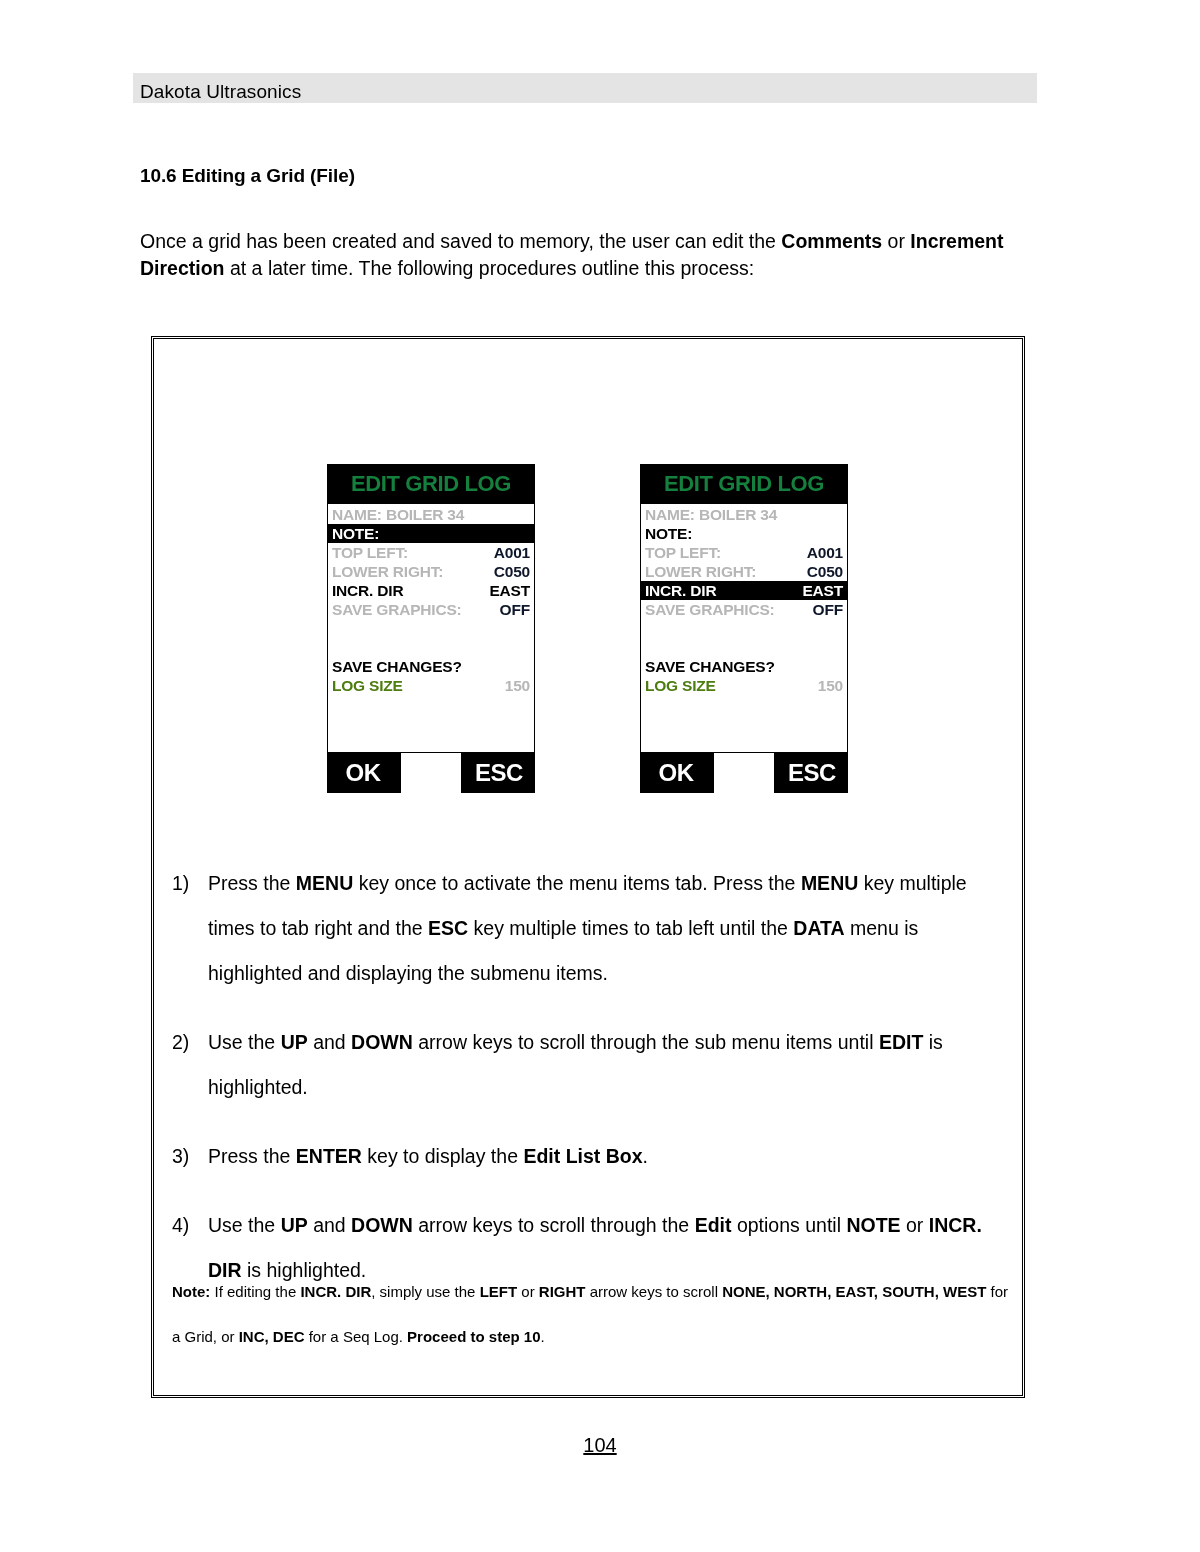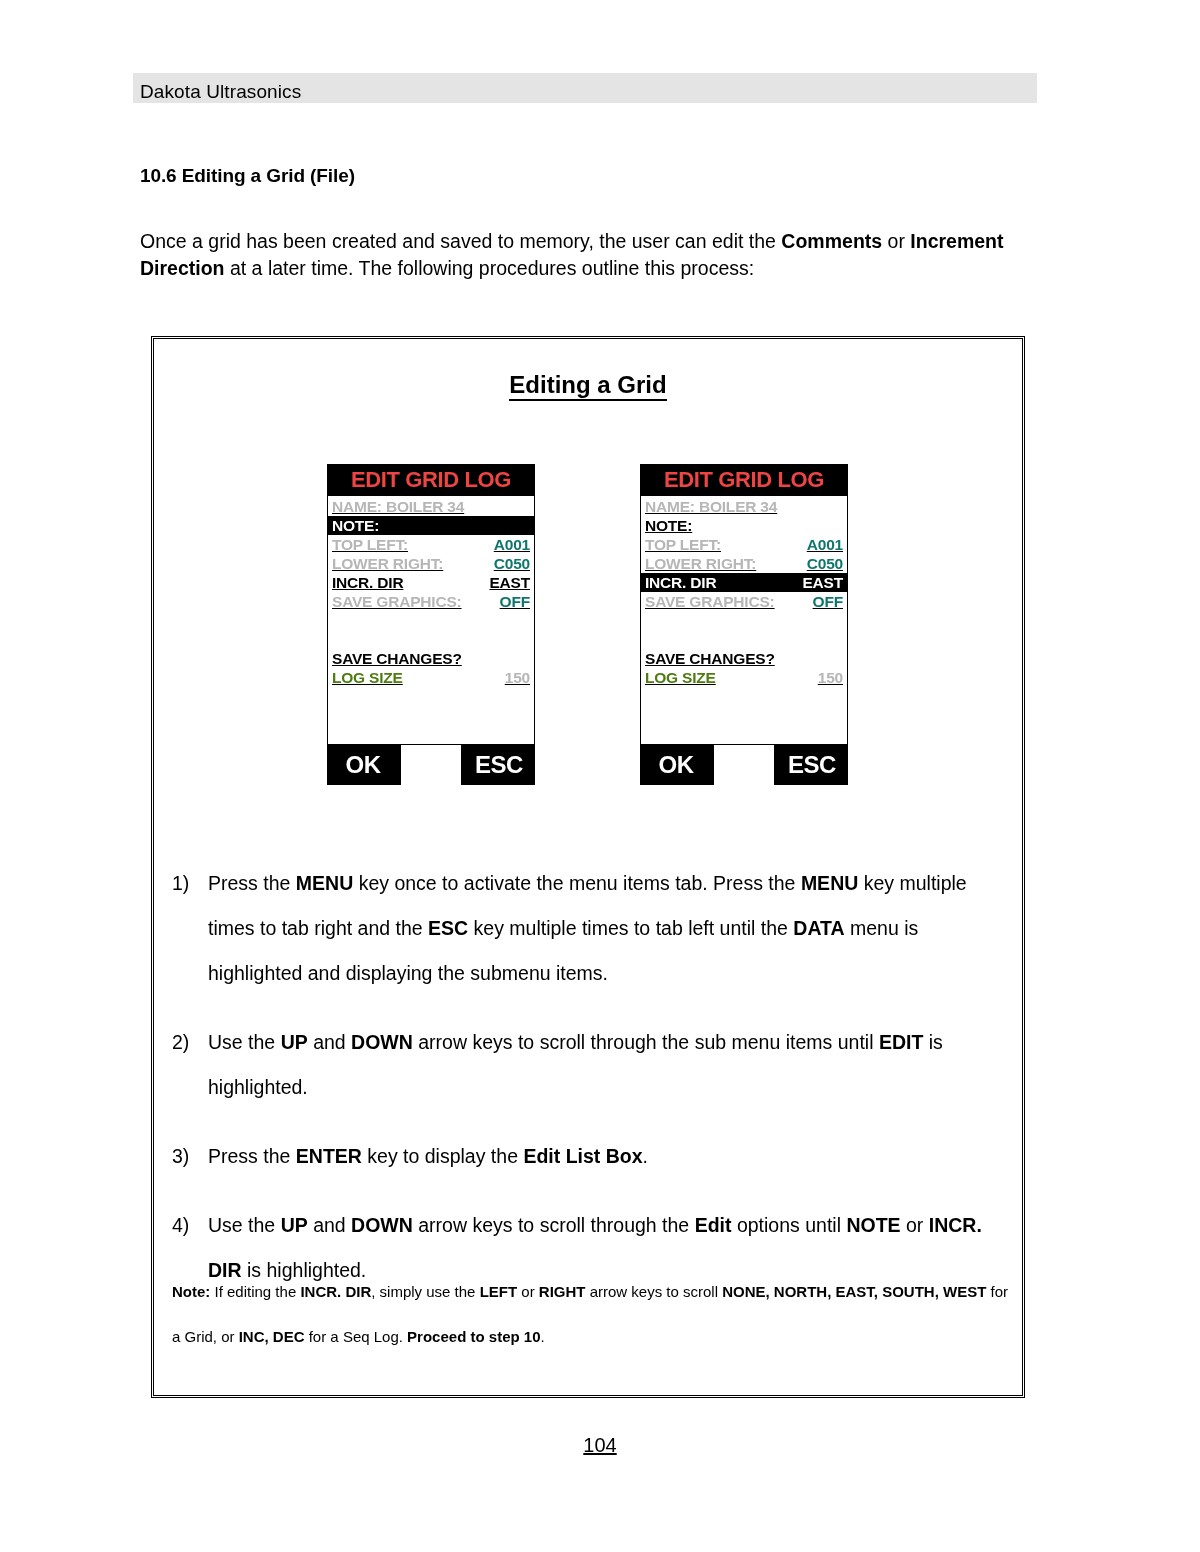--- a/index.html
+++ b/index.html
@@ -96,61 +96,60 @@
     width: 208px;
     height: 318px;
     background: #ffffff;
     box-sizing: border-box;
     font-family: "Liberation Sans", sans-serif;
   }
   .lcd-left  { left: 173px; }
   .lcd-right { left: 486px; }
 
   .lcd-titlebar {
-    height: 32px;
+    height: 40px;
     background: #000;
-    color: #ef4444;
+    color: #15803d;
     font-size: 22px;
     font-weight: bold;
     letter-spacing: -0.4px;
     display: flex;
     align-items: center;
     justify-content: center;
     box-sizing: border-box;
   }
 
   .lcd-body {
     position: relative;
     height: 249px;
     border: 1.5px solid #000;
     border-top: none;
     box-sizing: border-box;
     padding-top: 1px;
-    text-decoration: underline;
   }
 
   .lcd-line {
     height: 19px;
     display: flex;
     align-items: center;
     justify-content: space-between;
     padding: 0 4px;
     font-size: 15.5px;
     font-weight: bold;
     letter-spacing: -0.2px;
     box-sizing: border-box;
     line-height: 19px;
     white-space: nowrap;
   }
   .lcd-line.dim        { color: #b6b6b6; }
   .lcd-line.norm       { color: #000000; }
   .lcd-line.sel        { background: #000000; color: #ffffff; }
   .lcd-line .lbl       { }
   .lcd-line .val       { }
-  .lcd-line.dim .val   { color: #0f766e; }
+  .lcd-line.dim .val   { color: #0f172a; }
 
   .lcd-gap { height: 38px; }
 
   .lcd-line.mixed .lbl { color: #4d7c0f; }
   .lcd-line.mixed .val { color: #b6b6b6; }
 
   .lcd-footer {
     position: relative;
     height: 40px;
     display: flex;
@@ -224,23 +223,20 @@
 </div>
 
 <div class="section-heading">10.6 Editing a Grid (File)</div>
 
 <div class="intro-para">
   <span>Once a grid has been created and saved to memory, the user can edit the </span><b>Comments</b><span> or </span><b>Increment Direction</b><span> at a later time. The following procedures outline this process:</span>
 </div>
 
 <div class="figure-box">
 
-  <div class="figure-title">
-    <span>Editing a Grid</span>
-  </div>
 
   <div class="lcd-row">
     <div class="lcd lcd-left" id="lcd-0">
         <div class="lcd-titlebar">EDIT GRID LOG</div>
         <div class="lcd-body">
           <div class="lcd-line dim">
             <span class="lbl">NAME: BOILER 34</span>
             <span class="val"></span>
           </div>
           <div class="lcd-line sel">

